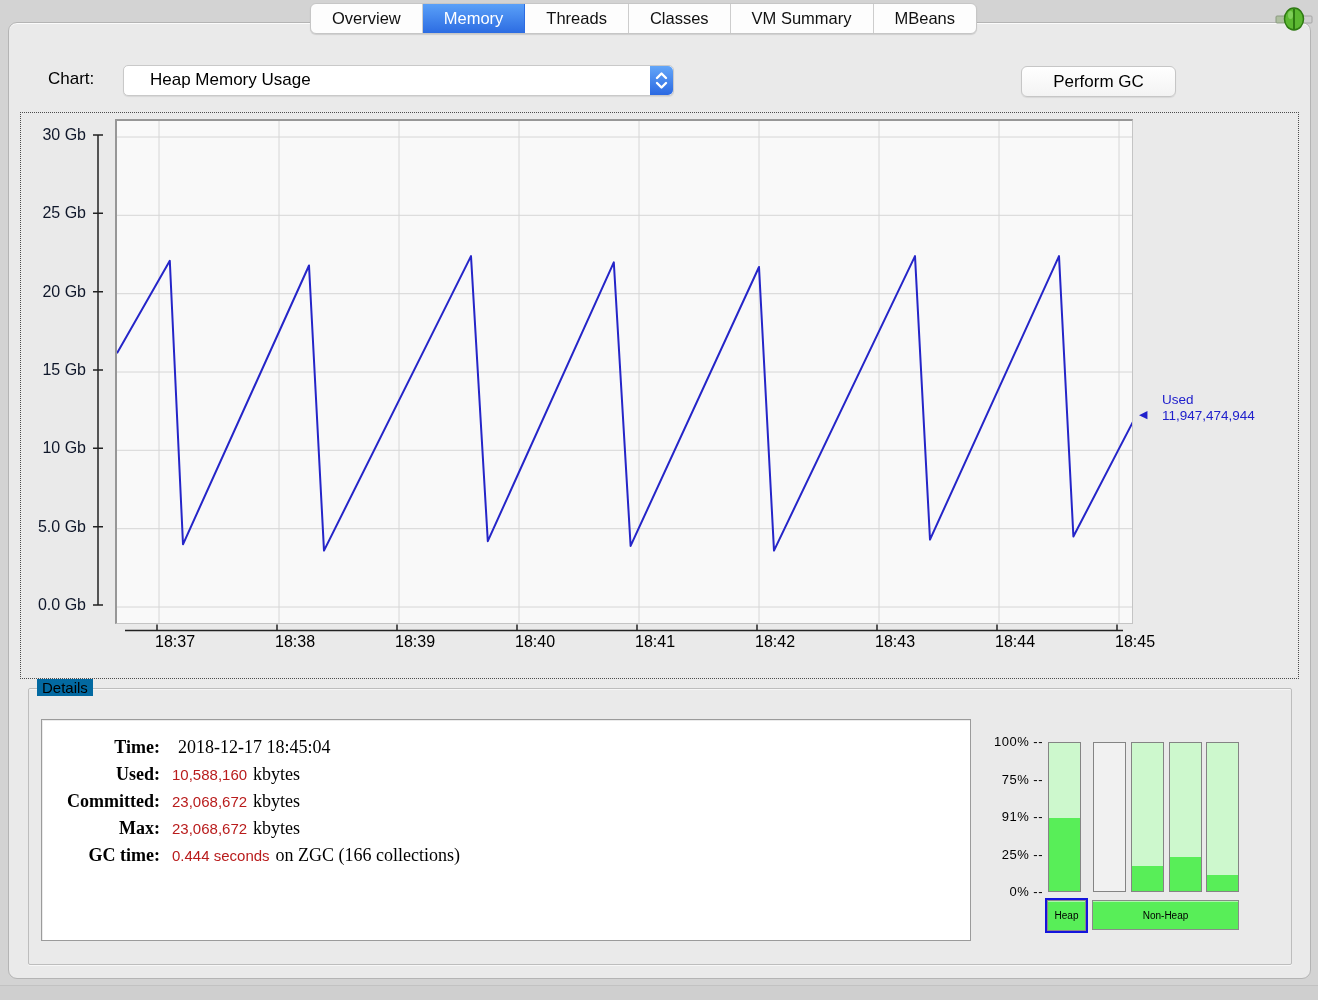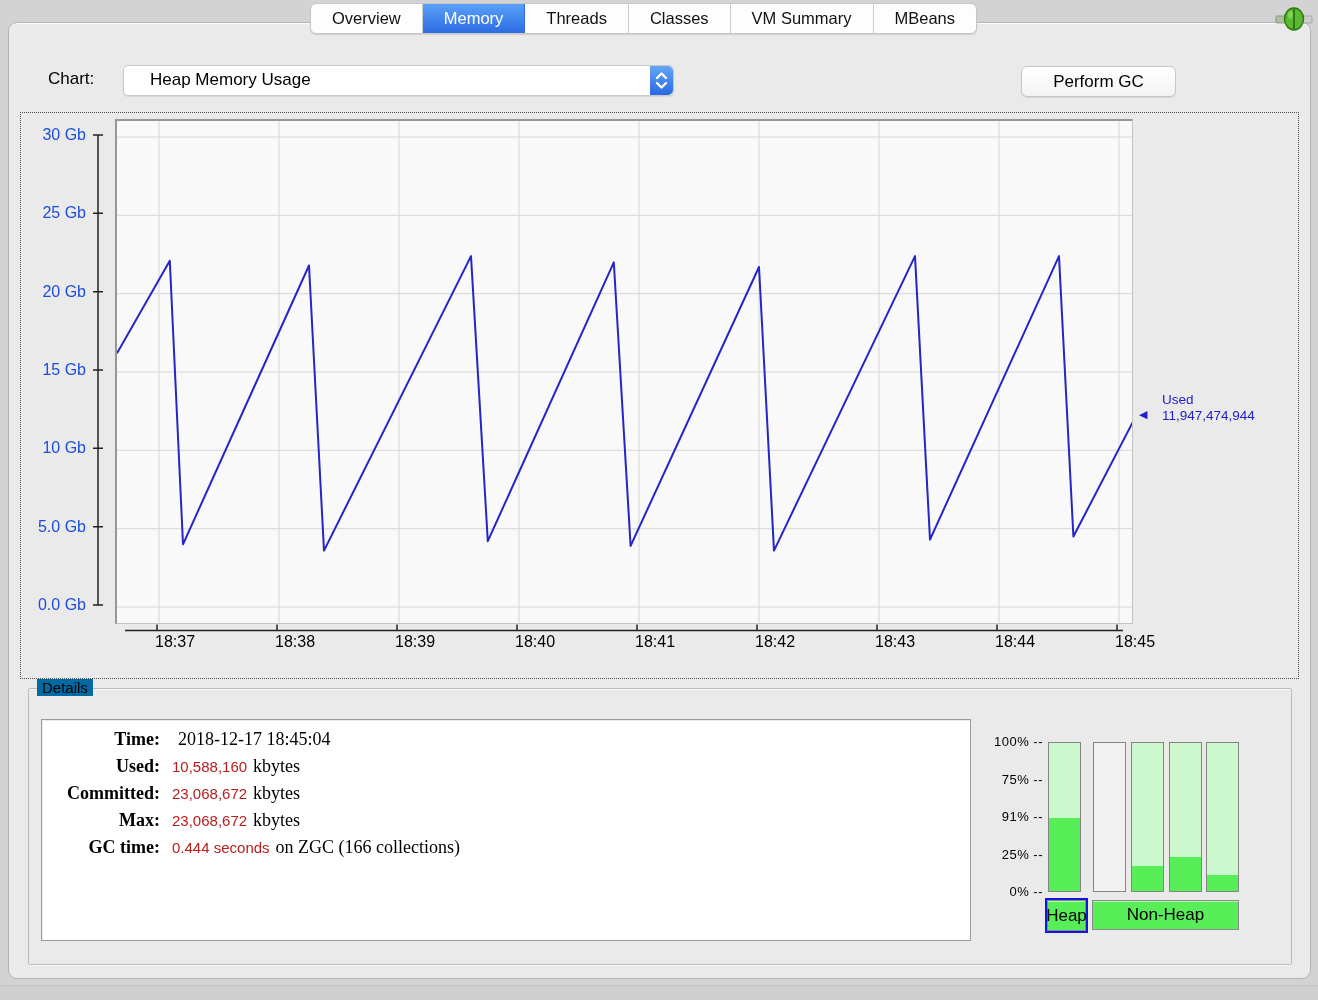--- a/index.html
+++ b/index.html
@@ -58,21 +58,21 @@
     border:1px solid #c6c6c6;border-radius:6px;
     box-shadow:0 1px 1px rgba(0,0,0,.08);
     font-size:17px;color:#000;display:flex;align-items:center;justify-content:center;
   }
   
   .chart-outer{
     position:absolute;left:20px;top:112px;width:1277px;height:565px;
     border:1px dotted #4c4c4c;
   }
   .ylabel{
-    position:absolute;width:68px;text-align:right;font-size:16px;color:#1d4ed8;
+    position:absolute;width:68px;text-align:right;font-size:16px;color:#0f172a;
     height:20px;line-height:20px;left:18px;
   }
   .xlabel{
     position:absolute;top:633px;font-size:16px;color:#000;white-space:nowrap;
   }
   .axis-svg{position:absolute;overflow:visible;}
   .plot{
     position:absolute;left:115px;top:119px;width:1015px;height:502px;
     background:#f9f9f9;
     border-top:2px solid #979797;border-left:2px solid #979797;
@@ -95,21 +95,21 @@
     box-shadow:inset 0 1px 0 rgba(255,255,255,.6), 0 1px 0 rgba(255,255,255,.6);
   }
   .details-legend{
     position:absolute;left:8px;top:-10px;padding:0 5px;background:#0369a1;
     font-size:15px;color:#000;
   }
   .details-text{
     position:absolute;left:12px;top:30px;width:930px;height:222px;
     background:#fff;border:1px solid #9b9b9b;
     box-shadow:inset 1px 1px 0 rgba(0,0,0,.08);
-    padding-top:6px;box-sizing:border-box;
+    padding-top:14px;box-sizing:border-box;
   }
   .drow{display:flex;align-items:baseline;line-height:27px;height:27px;}
   .dlabel{
     width:118px;text-align:right;flex:0 0 118px;
     font-family:"Liberation Serif", serif;font-weight:bold;font-size:18px;color:#000;
   }
   .dval{margin-left:12px;font-family:Liberation Sans, sans-serif;font-size:15px;color:#b91c1c;}
   .dsuffix{margin-left:6px;font-family:"Liberation Serif", serif;font-size:18px;color:#000;}
   
   .usage{position:absolute;left:985px;top:730px;width:262px;height:212px;}
@@ -120,21 +120,21 @@
   .ubar{
     position:absolute;top:12px;width:33px;height:150px;
     border:1.5px solid #848484;background:#cdf8cd;box-sizing:border-box;
   }
   .ubar.empty{background:#f1f1f1;}
   .ubar .fill{
     position:absolute;left:0;bottom:0;width:100%;background:#58ee58;
   }
   .ubtn{
     position:absolute;display:flex;align-items:center;justify-content:center;
-    background:#58ee58;border:1px solid #8a8a8a;font-size:17px;color:#000;
+    background:#58ee58;border:1px solid #8a8a8a;font-size:10px;color:#000;
     box-shadow:inset 0 1px 0 rgba(255,255,255,.5);
   }
   .ubtn.selected{outline:2px solid #1414dd;outline-offset:0px;}
 </style>
 </head>
 <body>
 
 <div class="main-panel"></div>
 
 <div class="tabbar" id="tabbar">

